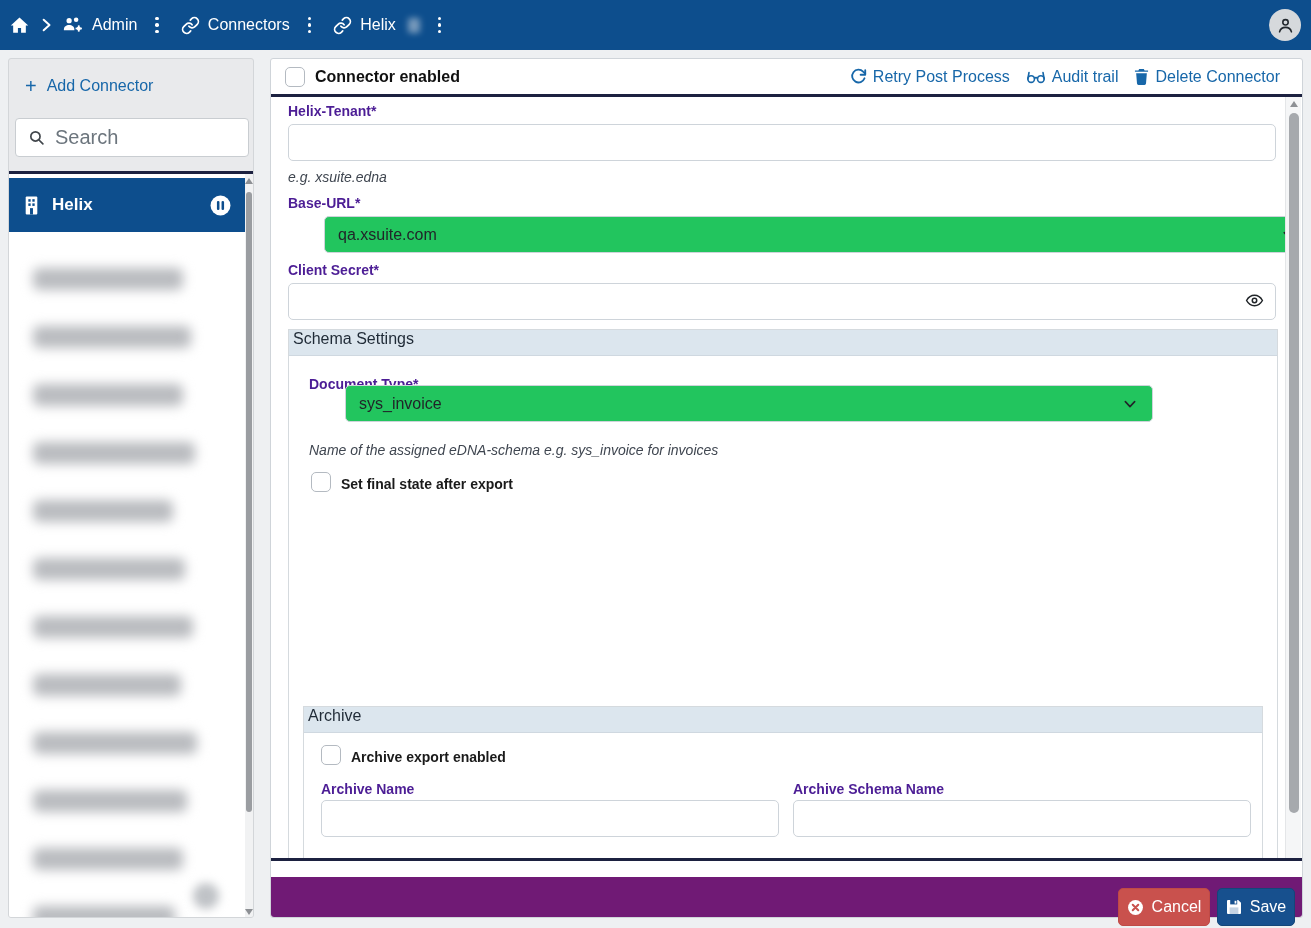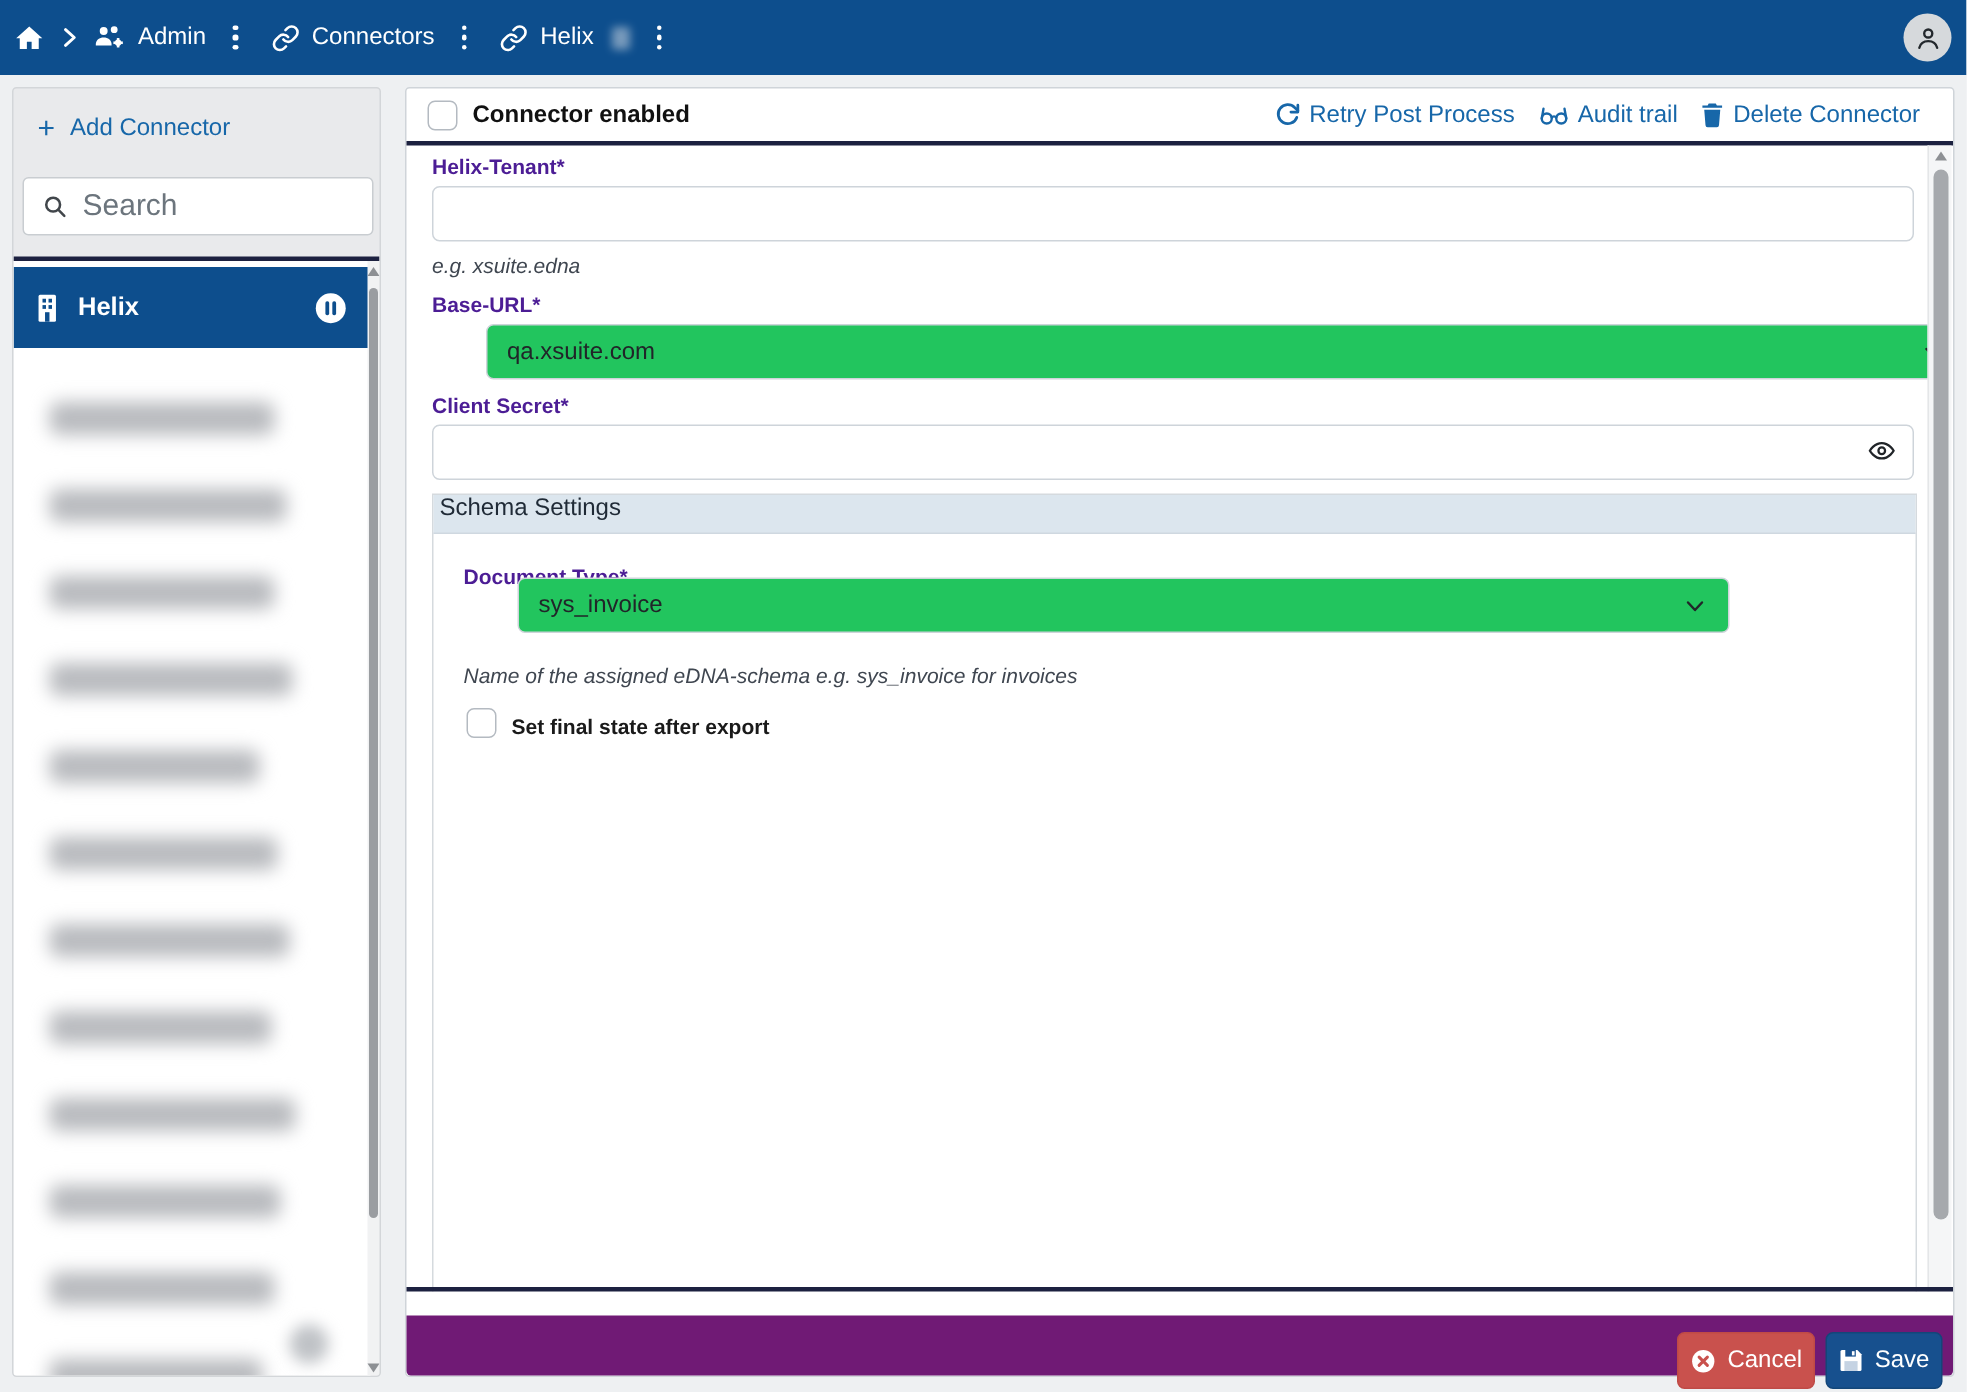--- a/index.html
+++ b/index.html
@@ -256,20 +256,32 @@
           <svg class="chev" width="16" height="16" viewBox="0 0 24 24" fill="none" stroke="#212529" stroke-width="2.4" stroke-linecap="round" stroke-linejoin="round">
               <polyline points="5 8.5 12 16 19 8.5"></polyline>
             </svg>
         </div>
         <div class="hint" style="left:20px; top:112px;">Name of the assigned eDNA-schema e.g. sys_invoice for invoices</div>
 
         <div class="checkbox" style="left:22px; top:142px;"></div>
         <div class="chk-label" style="left:52px; top:146px;">Set final state after export</div>
 
 
+        <div class="box" style="left:14px; top:376px; width:960px; height:153px;">
+          <div class="box-header">
+            <span>Archive</span>
+          </div>
+          <div class="checkbox" style="left:17px; top:38px;"></div>
+          <div class="chk-label" style="left:47px; top:42px;">Archive export enabled</div>
+
+          <div class="field-label" style="left:17px; top:74px;">Archive Name</div>
+          <input class="tinput" style="left: 17px; top: 93px; width: 458px;" value="">
+          <div class="field-label" style="left:489px; top:74px;">Archive Schema Name</div>
+          <input class="tinput" style="left: 489px; top: 93px; width: 458px;" value="">
+        </div>
       </div>
     </div>
 
     <div class="scrollv">
       <div class="arrow-up"></div>
       <div class="thumb"></div>
     </div>
 
     <div class="navy-line" style="bottom:56px; top:auto;"></div>
     <div class="footer">

